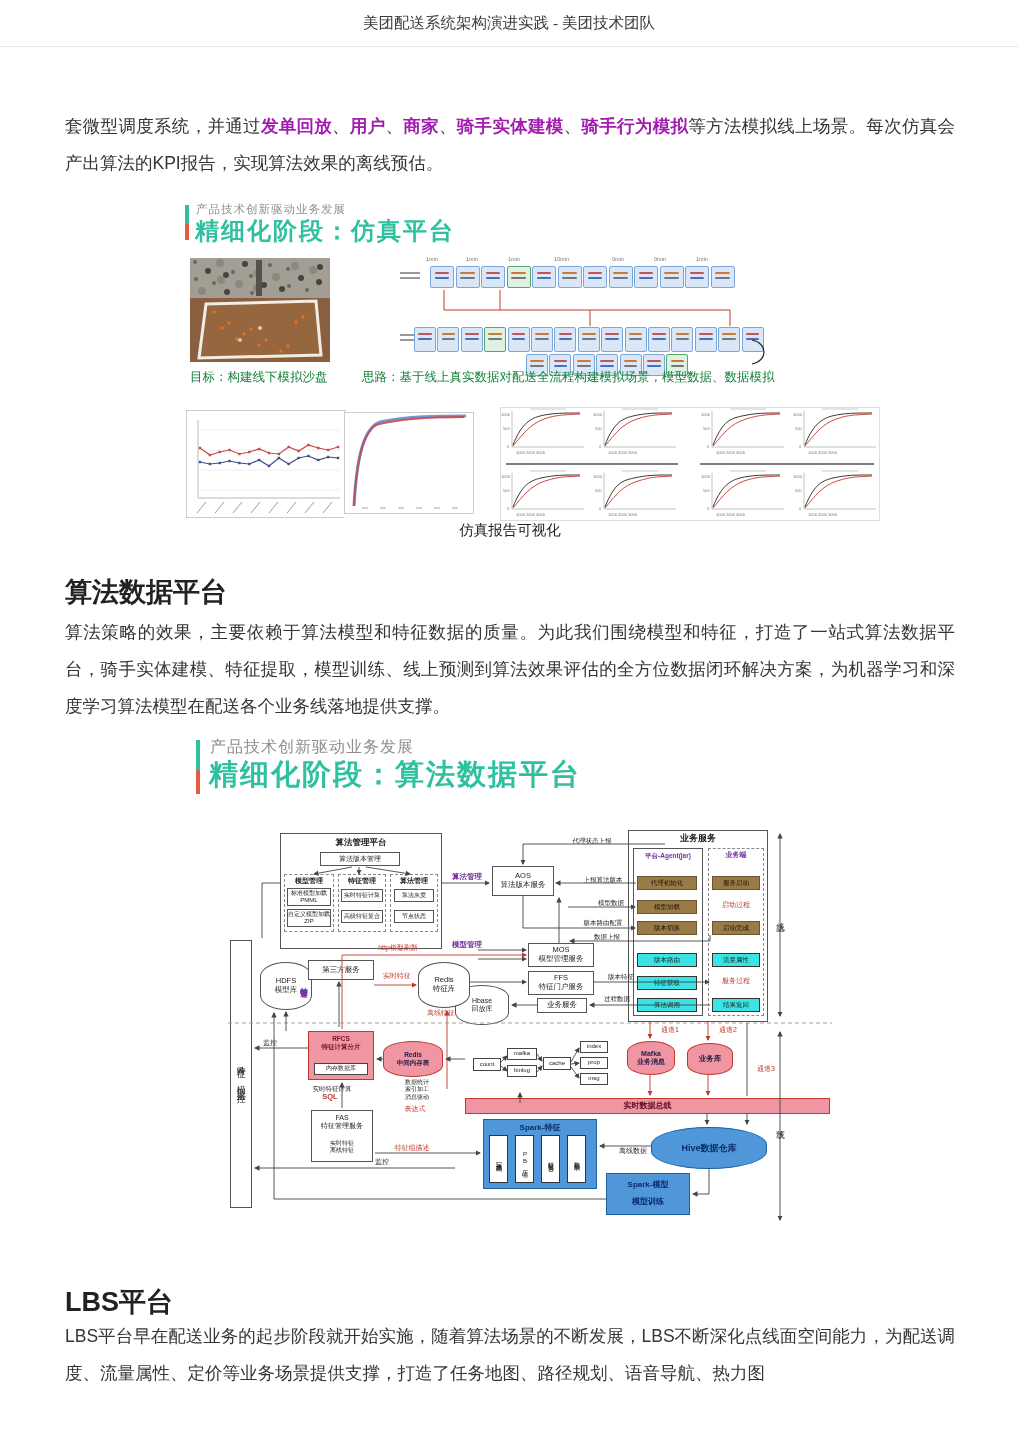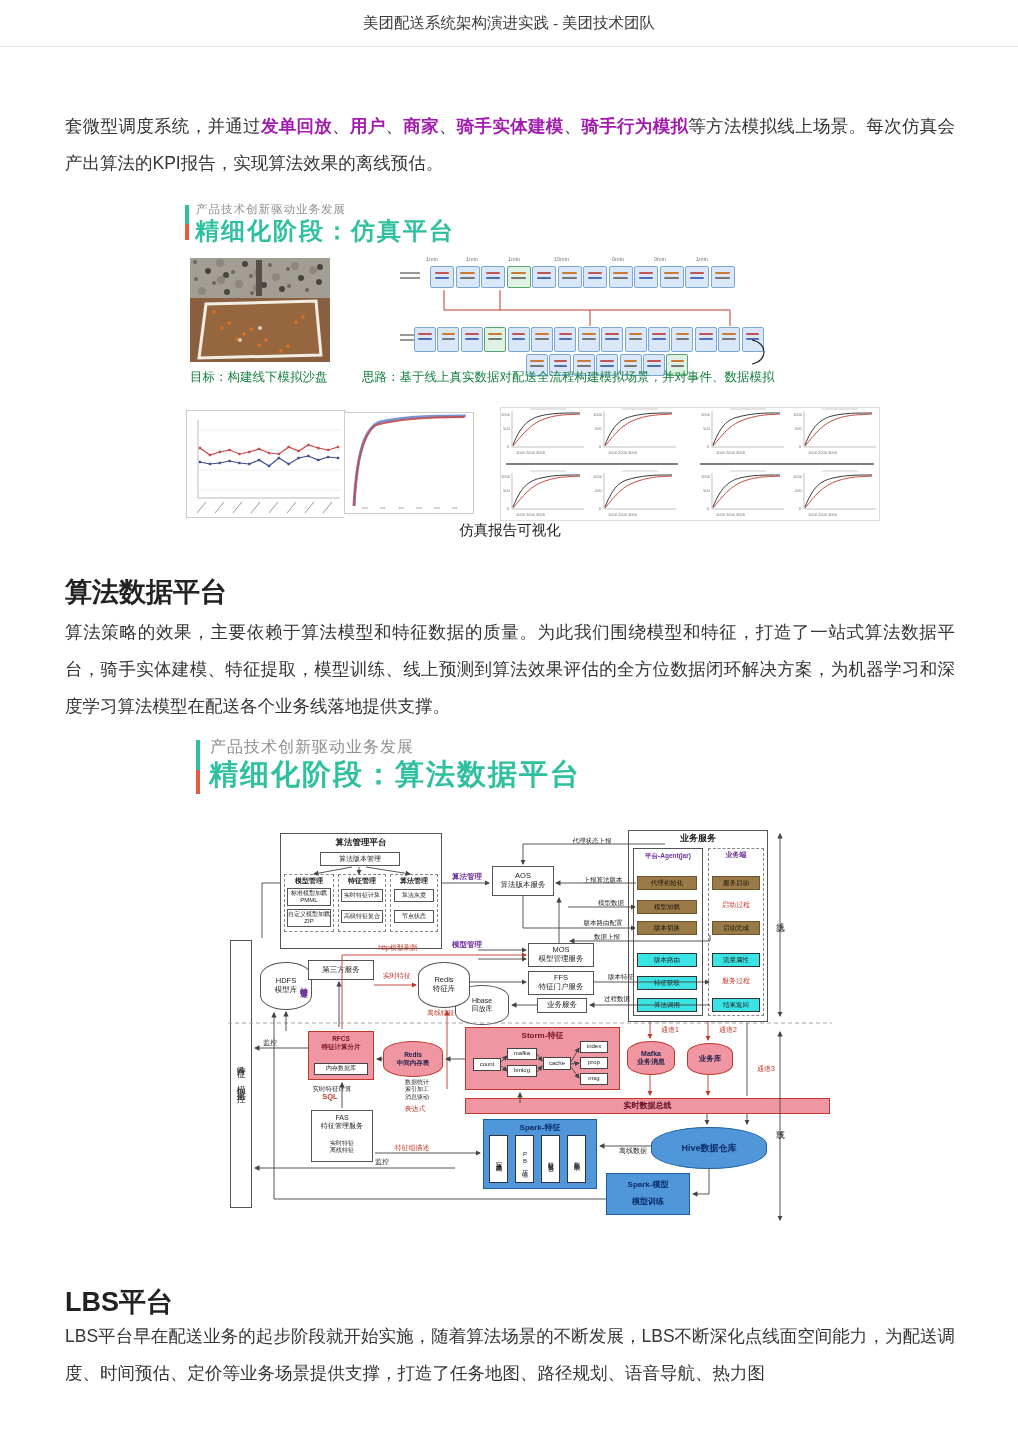--- a/index.html
+++ b/index.html
@@ -271,21 +271,21 @@
     </div>
     <svg width="370" height="128" style="position: absolute; left: 0px; top: 0px; pointer-events: none;">
       <polyline points="44,37 44,57 330,57 330,73" fill="none" stroke="#c0392b" stroke-width="1"></polyline>
     <polyline points="100,37 100,57" fill="none" stroke="#c0392b" stroke-width="1"></polyline>
     <polyline points="190,57 190,73" fill="none" stroke="#c0392b" stroke-width="1"></polyline>
     <path d="M352,87 C368,90 368,108 352,111" fill="none" stroke="#222" stroke-width="1.2"></path>
     </svg>
   </div>
 
 <div class="cap" style="left:190px;top:369px">目标：构建线下模拟沙盘</div>
-<div class="cap" style="left:362px;top:369px">思路：基于线上真实数据对配送全流程构建模拟场景，并对事件、数据模拟</div>
+<div class="cap" style="left:362px;top:369px">思路：基于线上真实数据对配送全流程构建模拟场景，模型数据、数据模拟</div>
 
 <div id="chartA" class="panel" style="left:186px;top:410px"><svg width="160" height="108" viewBox="0 0 160 108">
       <rect x="0.5" y="0.5" width="159" height="107" fill="#fff" stroke="#ccc"></rect>
       <line x1="12" y1="20" x2="154" y2="20" stroke="#eee"></line>
       <line x1="12" y1="40" x2="154" y2="40" stroke="#eee"></line>
       <line x1="12" y1="60" x2="154" y2="60" stroke="#eee"></line>
       <line x1="12" y1="80" x2="154" y2="80" stroke="#eee"></line>
       <line x1="12" y1="10" x2="12" y2="88" stroke="#bbb"></line>
       <line x1="12" y1="88" x2="154" y2="88" stroke="#bbb"></line>
       <polyline points="14.0,38.0 23.9,45.0 33.7,42.0 43.6,40.0 53.4,44.0 63.3,42.0 73.1,39.0 83.0,43.0 92.9,44.0 102.7,37.0 112.6,41.0 122.4,35.0 132.3,38.0 142.1,40.0 152.0,37.0" fill="none" stroke="#c84a4a" stroke-width="1.2"></polyline>
@@ -514,21 +514,20 @@
     <div class="n lab r" style="left: 162px; top: 322px; width: 56px; height: 9px; font-size: 7px;">特征组描述</div>
     <div class="n lab" style="left: 388px; top: 325px; width: 46px; height: 9px; font-size: 7px;">离线数据</div>
     <div class="n lab" style="left: 78px; top: 262px; width: 64px; height: 9px; font-size: 6.5px;">实时特征计算</div>
     <div class="n lab r b" style="left: 90px; top: 271px; width: 36px; height: 9px; font-size: 7.5px;">SQL</div>
     <div class="n lab" style="left: 166px; top: 255px; width: 58px; height: 26px; font-size: 6px;">数据统计
 索引加工
 消息驱动</div>
     <div class="n lab r" style="left: 170px; top: 283px; width: 46px; height: 9px; font-size: 7px;">表达式</div>
     <div class="n vlab" style="left: 552px; top: 78px; width: 14px; height: 34px; font-size: 8.5px;">线上</div>
     <div class="n vlab" style="left: 552px; top: 286px; width: 14px; height: 34px; font-size: 8.5px;">线下</div>
-    <div class="n pink" style="left: 243px; top: 205px; width: 155px; height: 63px; font-size: 8px;">Storm-特征</div>
     <div class="n wbox" style="left: 251px; top: 236px; width: 28px; height: 13px; font-size: 6px;">count</div>
     <div class="n wbox" style="left: 285px; top: 226px; width: 30px; height: 12px; font-size: 6px;">mafka</div>
     <div class="n wbox" style="left: 285px; top: 243px; width: 30px; height: 12px; font-size: 6px;">binlog</div>
     <div class="n wbox" style="left: 321px; top: 235px; width: 28px; height: 13px; font-size: 6px;">cache</div>
     <div class="n wbox" style="left: 358px; top: 219px; width: 28px; height: 12px; font-size: 6px;">index</div>
     <div class="n wbox" style="left: 358px; top: 235px; width: 28px; height: 12px; font-size: 6px;">prop</div>
     <div class="n wbox" style="left: 358px; top: 251px; width: 28px; height: 12px; font-size: 6px;">msg</div>
     <div class="n pinkcyl" style="left: 405px; top: 219px; width: 48px; height: 34px; font-size: 7px;">Mafka
 业务消息</div>
     <div class="n pinkcyl" style="left: 465px; top: 221px; width: 46px; height: 32px; font-size: 7.5px;">业务库</div>
@@ -608,13 +607,13 @@
       <polyline points="315,232 320,239" fill="none" stroke="#444" stroke-width="0.9" marker-end="url(#am)"></polyline>
       <polyline points="315,250 320,244" fill="none" stroke="#444" stroke-width="0.9" marker-end="url(#am)"></polyline>
       <polyline points="349,240 357,226" fill="none" stroke="#444" stroke-width="0.9" marker-end="url(#am)"></polyline>
       <polyline points="349,242 357,241" fill="none" stroke="#444" stroke-width="0.9" marker-end="url(#am)"></polyline>
       <polyline points="349,245 357,256" fill="none" stroke="#444" stroke-width="0.9" marker-end="url(#am)"></polyline>
       <polyline points="64,209 64,190" fill="none" stroke="#444" stroke-width="0.9" marker-end="url(#am)"></polyline>
     </svg>
   </div>
 
 <h2 class="h2" style="top:1262px">LBS平台</h2>
-<p class="para" style="top:1300px">LBS平台早在配送业务的起步阶段就开始实施，随着算法场景的不断发展，LBS不断深化点线面空间能力，为配送调度、时间预估、定价等业务场景提供支撑，打造了任务地图、路径规划、语音导航、热力图</p>
+<p class="para" style="top:1300px">LBS平台早在配送业务的起步阶段就开始实施，随着算法场景的不断发展，LBS不断深化点线面空间能力，为配送调度、流量属性、定价等业务场景提供支撑，打造了任务地图、路径规划、语音导航、热力图</p>
 
 </body></html>

